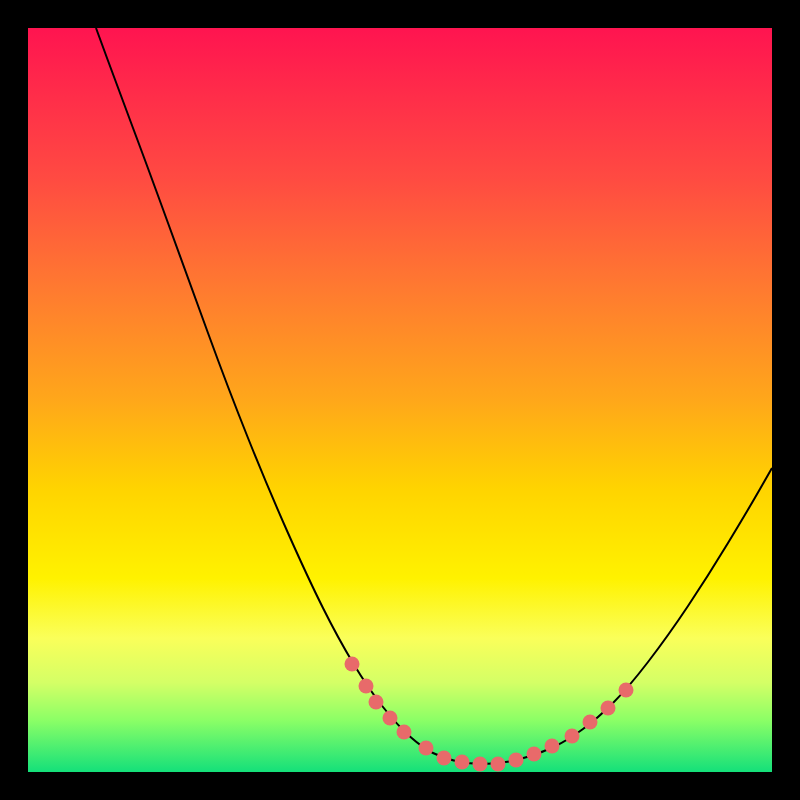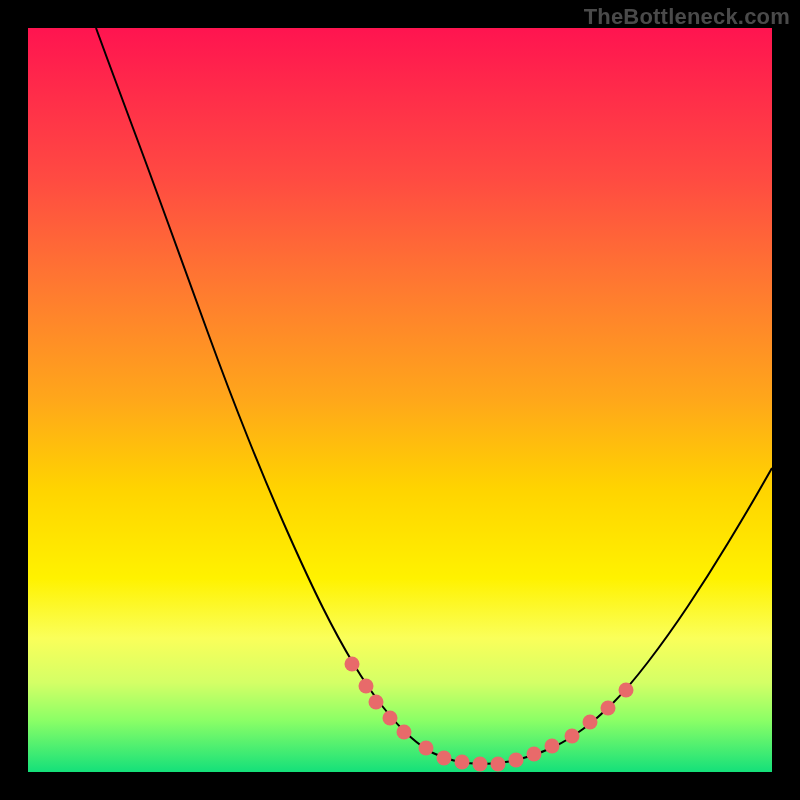--- a/index.html
+++ b/index.html
@@ -64,21 +64,20 @@
   }
   .dot {
     fill: #e86a6a;
     stroke: none;
   }
 </style>
 </head>
 <body>
 
 <div class="frame">
-  <div class="watermark">TheBottleneck.com</div>
 
   <div class="plot">
     <svg class="curve" viewBox="0 0 744 744">
       <path id="curve-path" class="curve-path" d="M 68 0 Q 68 0 79 30 Q 90 60 105 100 Q 120 140 140 195 Q 160 250 180 305 Q 200 360 220 410 Q 240 460 260 505 Q 280 550 295 580 Q 310 610 325 635 Q 340 660 355 679 Q 370 698 382.5 709 Q 395 720 405 725 Q 415 730 427.5 733 Q 440 736 452.5 736 Q 465 736 477.5 734 Q 490 732 502.5 728 Q 515 724 527.5 718 Q 540 712 555 701 Q 570 690 585 675 Q 600 660 620 634 Q 640 608 660 578 Q 680 548 700 515 Q 720 482 732 461 T 744 440"></path>
       <g id="dots-group">
           <circle cx="324" cy="636" r="7.5" class="dot"></circle>
           <circle cx="338" cy="658" r="7.5" class="dot"></circle>
           <circle cx="348" cy="674" r="7.5" class="dot"></circle>
           <circle cx="362" cy="690" r="7.5" class="dot"></circle>
           <circle cx="376" cy="704" r="7.5" class="dot"></circle>

